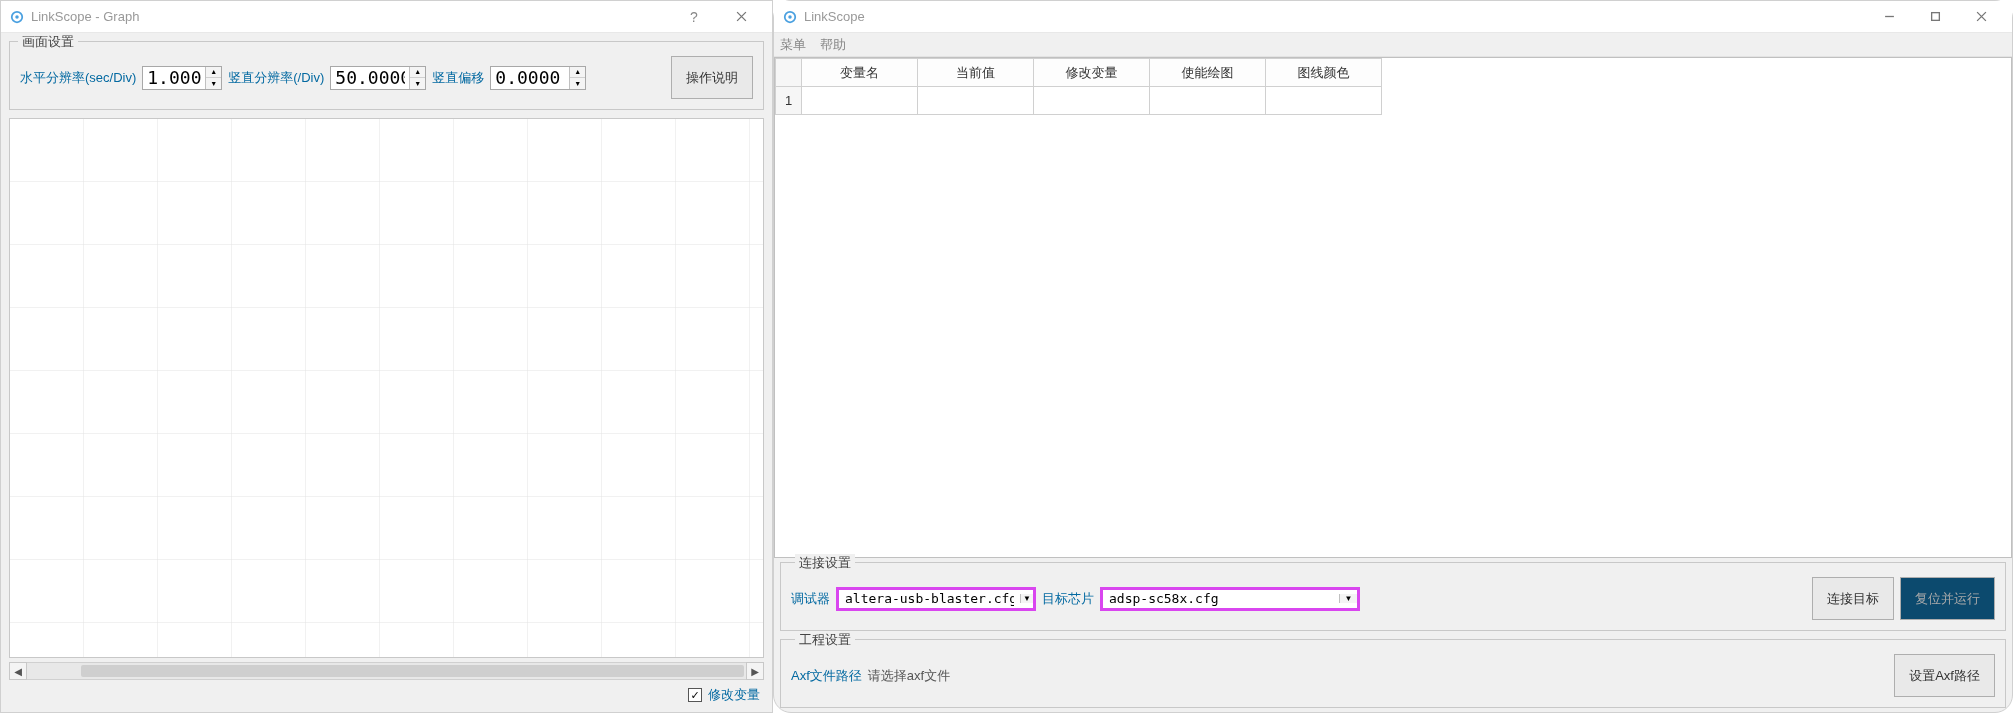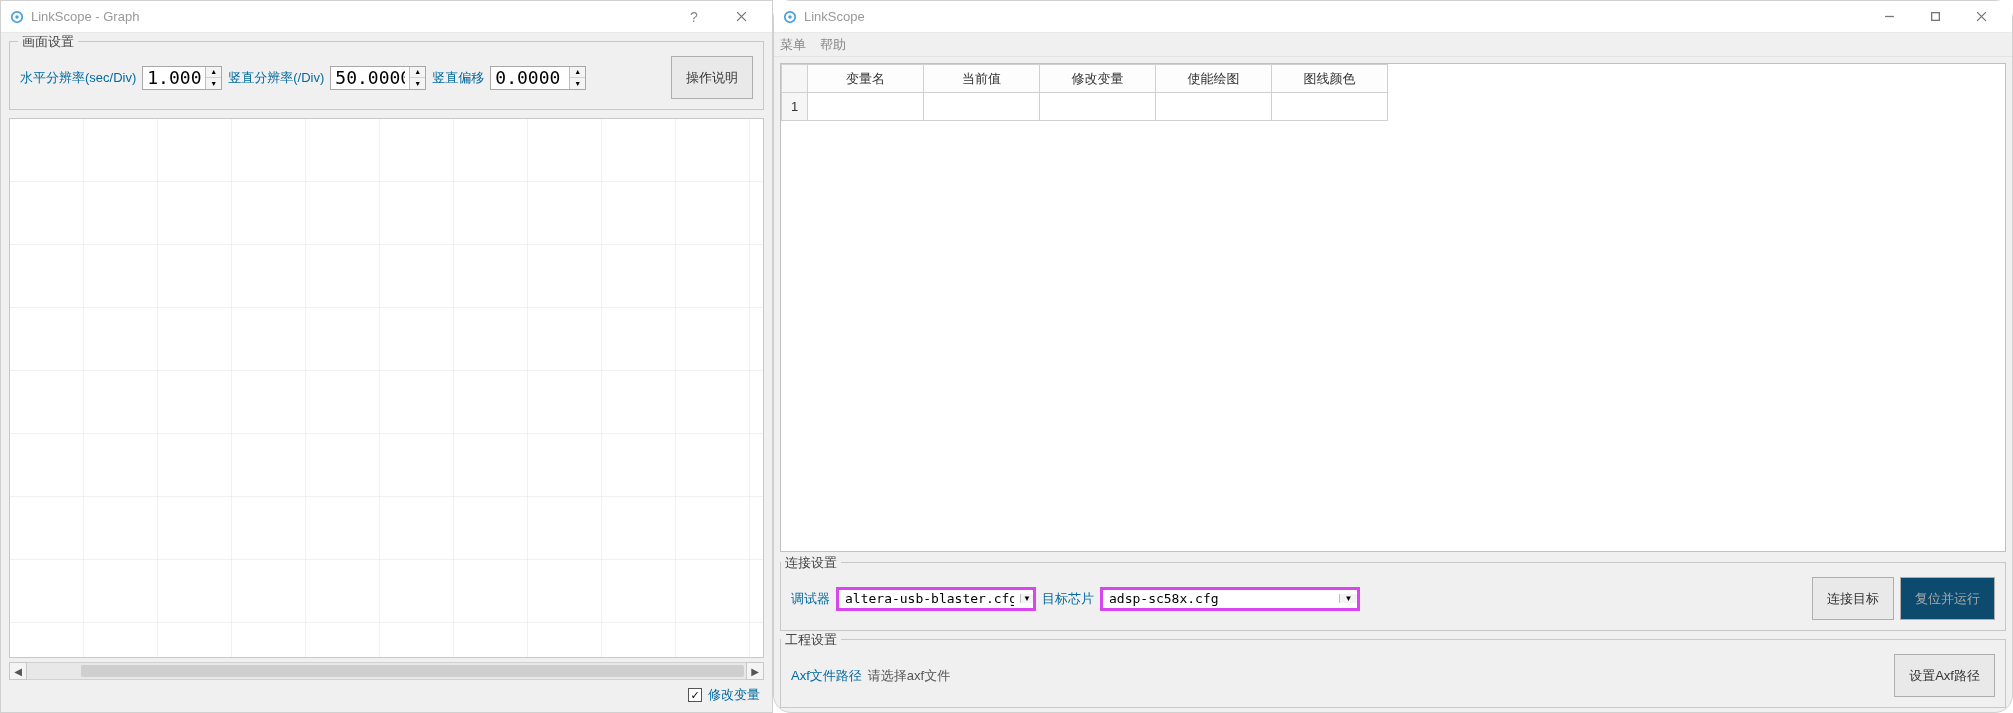--- a/index.html
+++ b/index.html
@@ -184,21 +184,21 @@
   width: 14px; height: 14px;
   border: 1px solid #555;
   display: inline-flex; align-items: center; justify-content: center;
   background: #fff;
   font-size: 11px;
   cursor: pointer;
 }
 
 
 .main-area {
-  margin: 6px;
+  margin: 0;
   flex: 1;
   display: flex; flex-direction: column;
 }
 .table-wrap {
   flex: 1;
   border: 1px solid #c0c0c0;
   background: #fff;
   overflow: auto;
 }
 table.data {
@@ -247,21 +247,21 @@
   cursor: pointer;
 }
 .section {
   border: 1px solid #c8c8c8;
   margin: 4px 6px;
   padding: 14px 10px 10px 10px;
   position: relative;
   background: #f0f0f0;
 }
 .section .legend {
-  position: absolute; top: -9px; left: 0;
+  position: absolute; top: -9px; left: 14px;
   background: #f0f0f0; padding: 0 4px;
   color: #444; font-size: 13px;
 }
 </style>
 </head>
 <body>
 
 <div class="window window-left">
   <div class="titlebar">
     <span class="app-icon">

